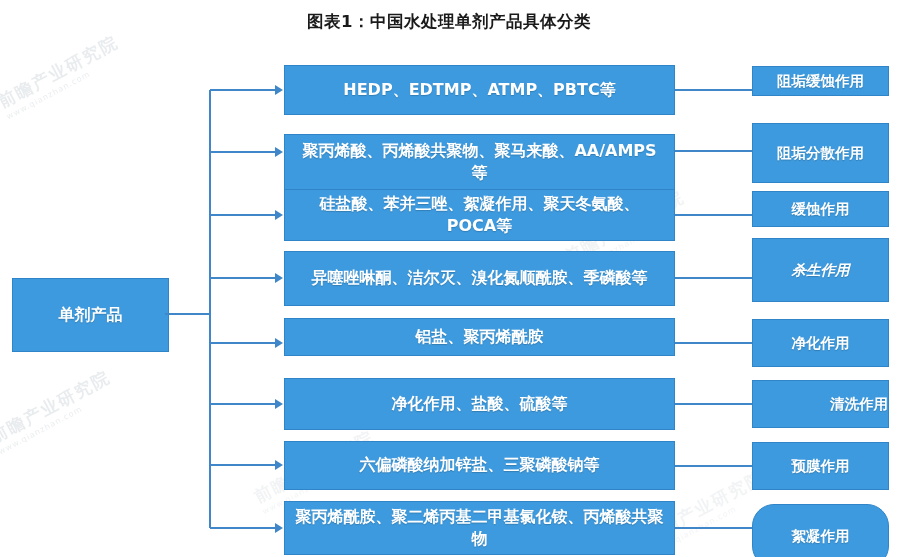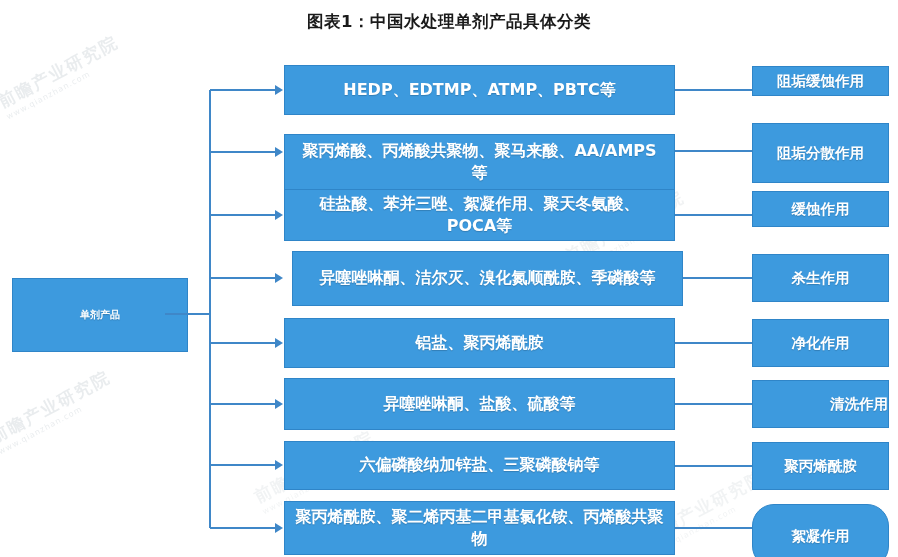--- a/index.html
+++ b/index.html
@@ -58,22 +58,22 @@
     display: flex;
     align-items: center;
     justify-content: center;
     text-align: center;
     color: #ffffff;
     font-weight: bold;
     line-height: 1.38;
     text-shadow: 0 1px 1px rgba(0,0,0,0.18);
   }
   .root {
-    left: 12px;  top: 278px;  width: 176px; height: 74px;
-    font-size: 10px;
+    left: 12px;  top: 278px;  width: 157px; height: 74px;
+    font-size: 16px;
   }
   .item {
     left: 284px; width: 391px;
     font-size: 16px;
     padding: 0 10px;
   }
   .tag {
     left: 752px; width: 137px;
     font-size: 14.5px;
   }
@@ -153,52 +153,52 @@
 
 <div class="node item" style="top:65px;  height:50px;">
   <span>HEDP、EDTMP、ATMP、PBTC等</span>
 </div>
 <div class="node item" style="top:134px; height:56px;">
   <span>聚丙烯酸、丙烯酸共聚物、聚马来酸、AA/AMPS等</span>
 </div>
 <div class="node item" style="top:189px; height:52px;">
   <span>硅盐酸、苯并三唑、絮凝作用、聚天冬氨酸、POCA等</span>
 </div>
-<div class="node item" style="top:251px; height:55px;margin-left:8px;">
+<div class="node item" style="top:251px; height:55px;">
   <span>异噻唑啉酮、洁尔灭、溴化氮顺酰胺、季磷酸等</span>
 </div>
-<div class="node item" style="top:318px; height:50px;">
+<div class="node item" style="top:318px; height:38px;">
   <span>铝盐、聚丙烯酰胺</span>
 </div>
 <div class="node item" style="top:378px; height:52px;">
-  <span>异噻唑啉酮、盐酸、硫酸等</span>
+  <span>净化作用、盐酸、硫酸等</span>
 </div>
 <div class="node item" style="top:441px; height:49px;text-align:right;">
   <span>六偏磷酸纳加锌盐、三聚磷酸钠等</span>
 </div>
 <div class="node item" style="top:501px; height:54px;">
   <span>聚丙烯酰胺、聚二烯丙基二甲基氯化铵、丙烯酸共聚物</span>
 </div>
 
 <div class="node tag" style="top:66px;  height:30px;justify-content:center;">
   <span>阻垢缓蚀作用</span>
 </div>
 <div class="node tag" style="top:111px; height:60px;margin-top:12px;">
   <span>阻垢分散作用</span>
 </div>
 <div class="node tag" style="top:191px; height:36px;">
   <span>缓蚀作用</span>
 </div>
-<div class="node tag" style="top:254px; height:48px;">
+<div class="node tag" style="top:238px; height:64px;font-style:italic;">
   <span>杀生作用</span>
 </div>
 <div class="node tag" style="top:319px; height:48px;">
   <span>净化作用</span>
 </div>
 <div class="node tag" style="top:380px; height:48px;justify-content:flex-end;">
   <span>清洗作用</span>
 </div>
 <div class="node tag" style="top:442px; height:48px;">
-  <span>聚丙烯酰胺</span>
+  <span>预膜作用</span>
 </div>
 <div class="node tag" style="top:504px; height:64px;border-radius:22px;">
   <span>絮凝作用</span>
 </div>
 
 </body></html>

